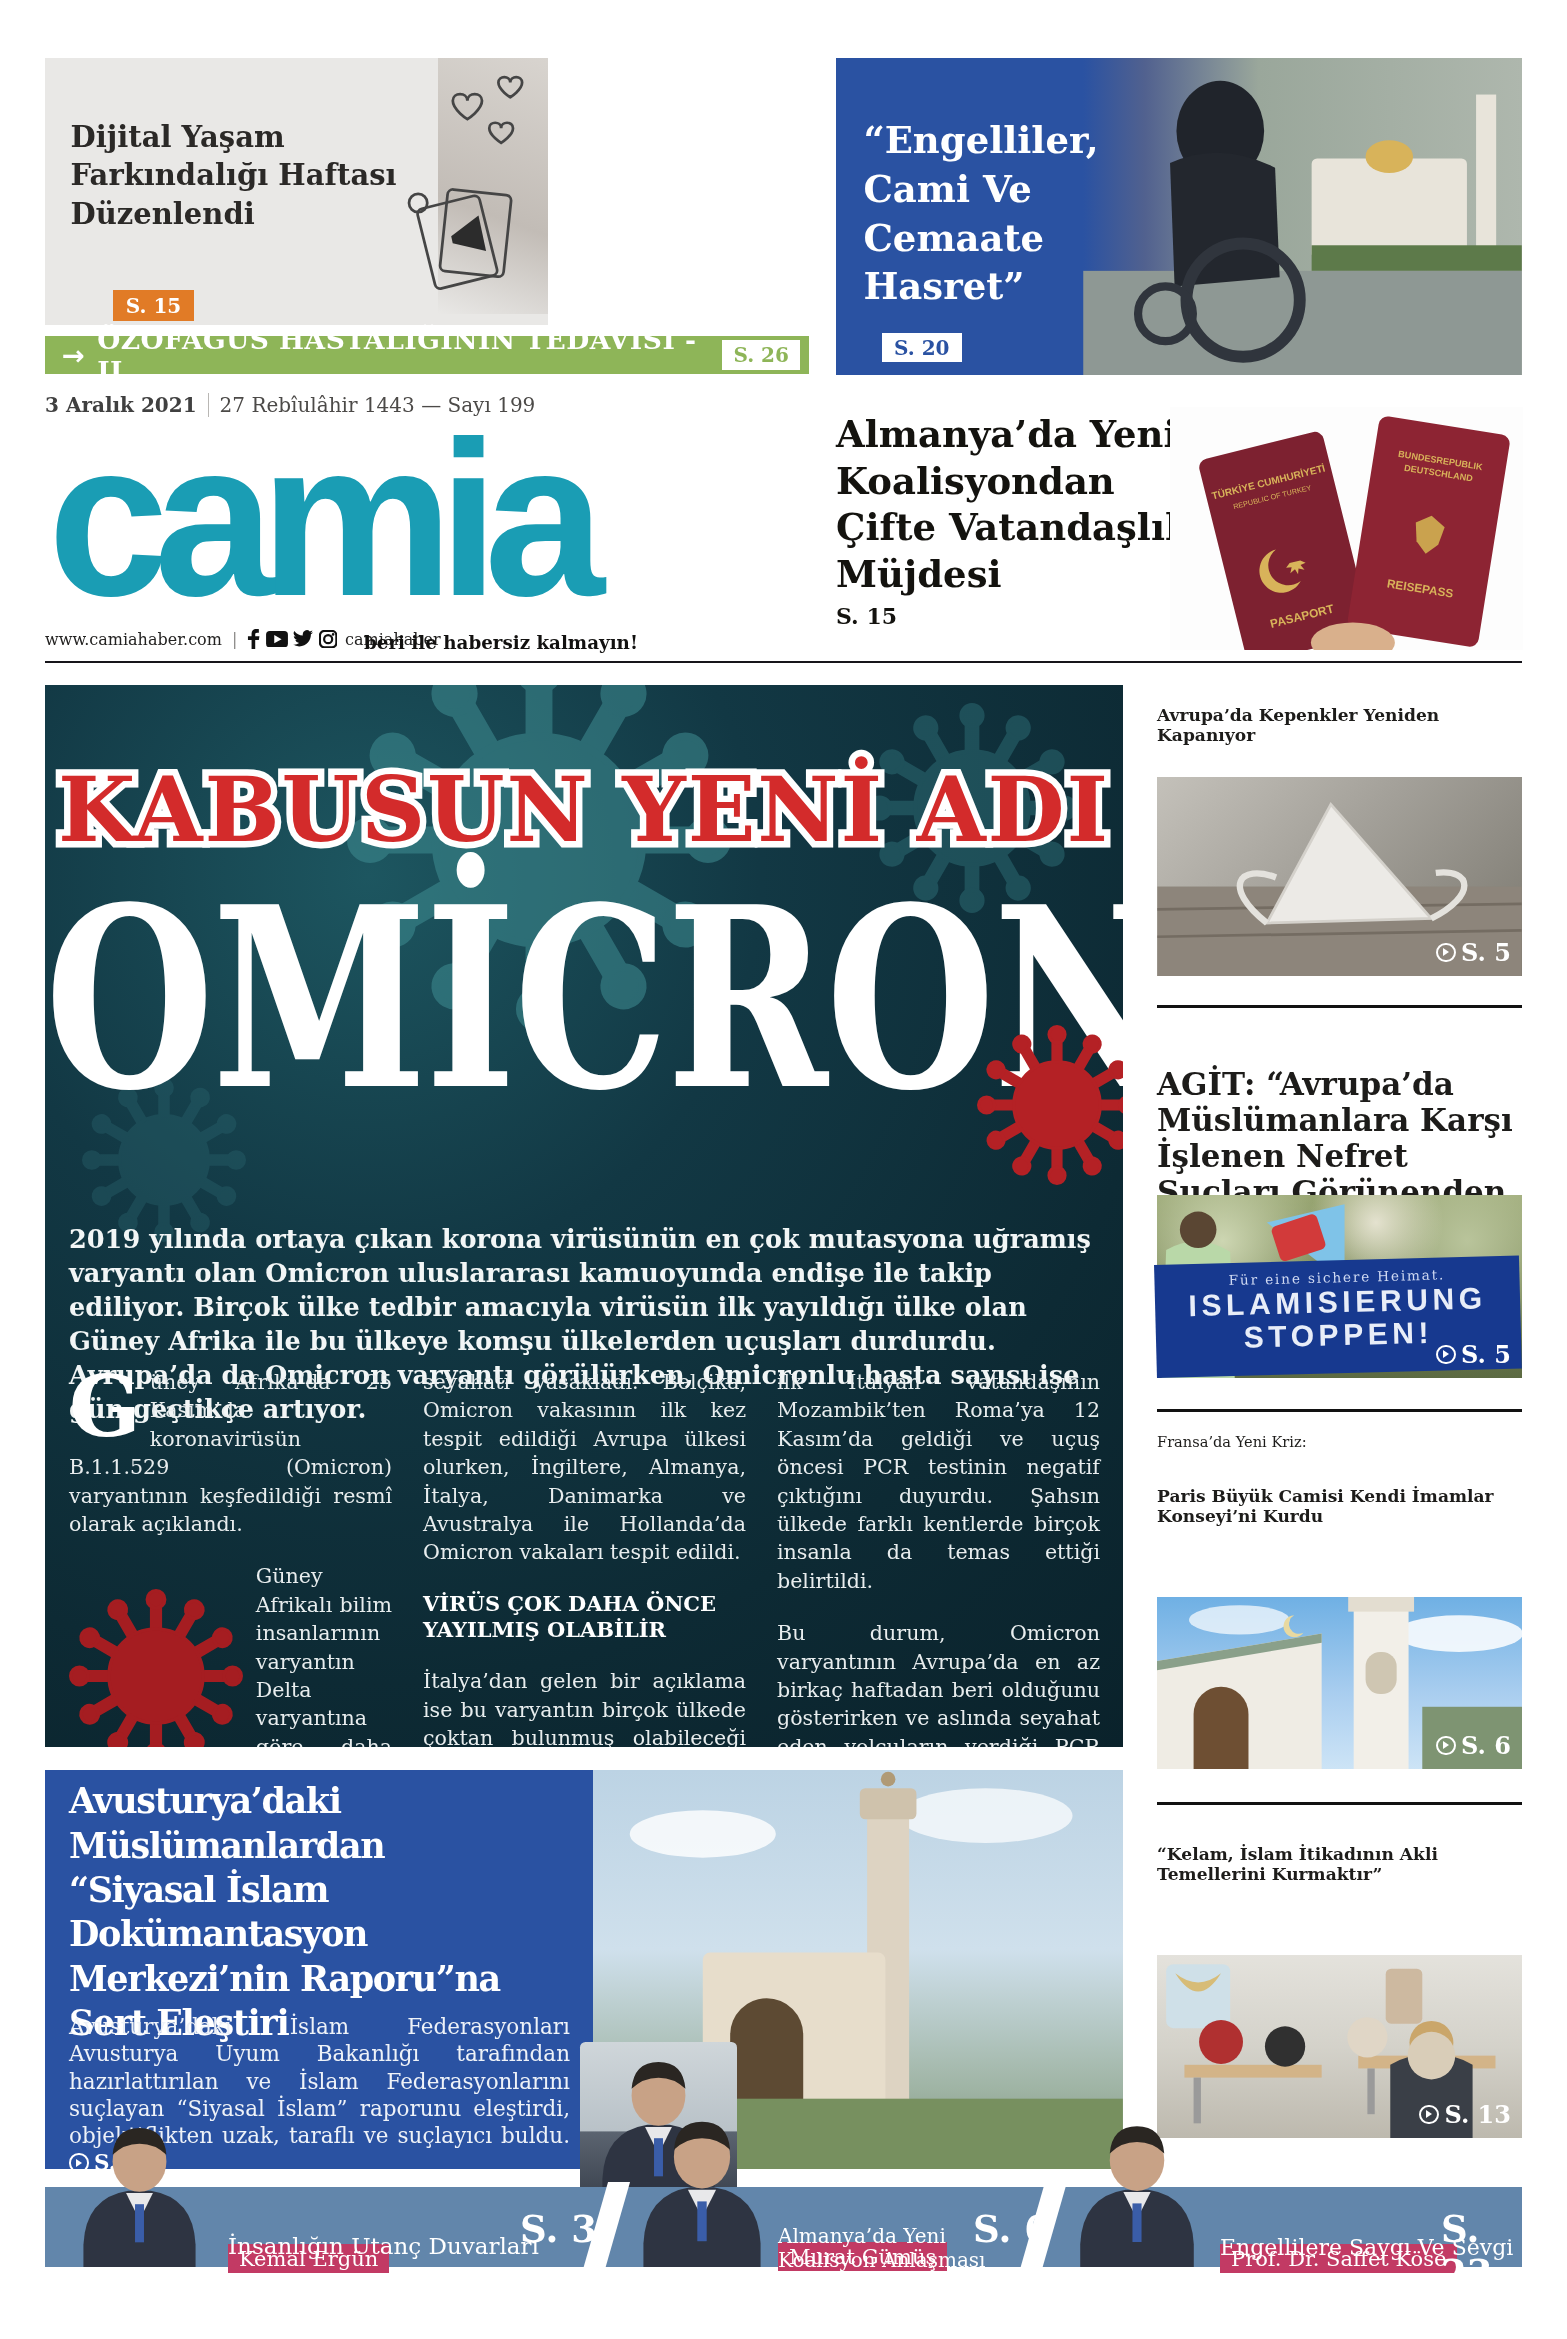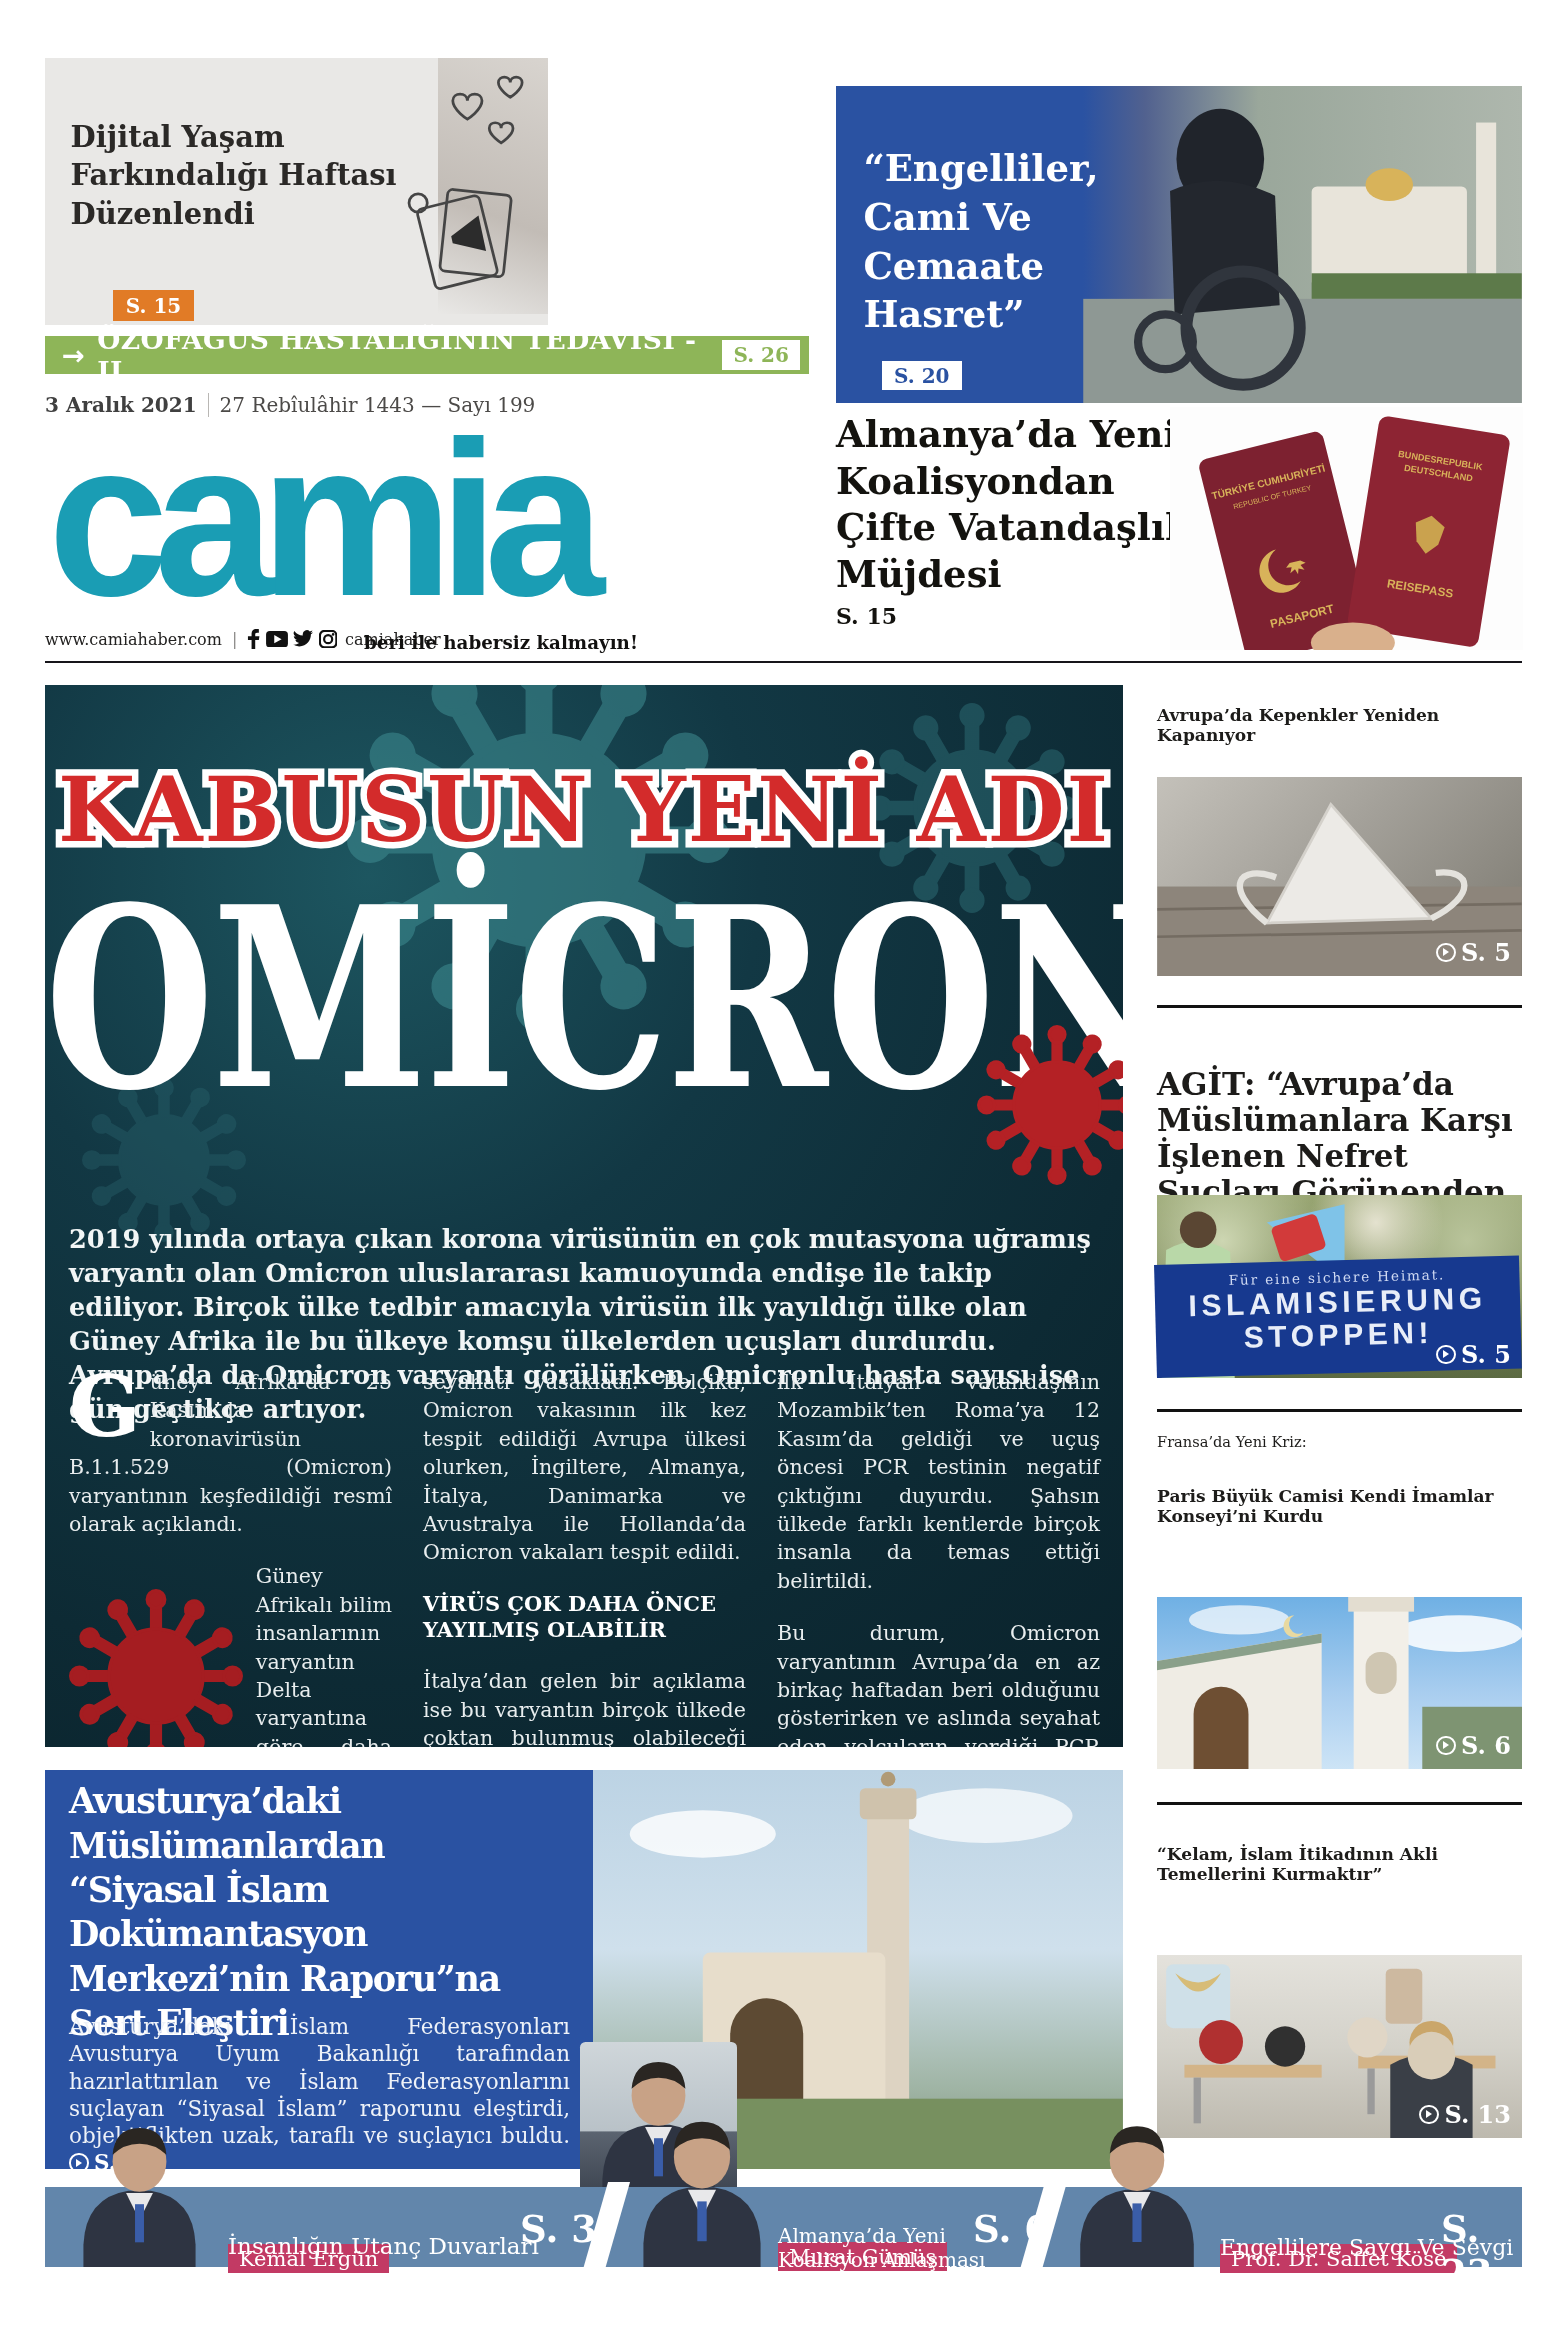--- a/index.html
+++ b/index.html
@@ -18,21 +18,21 @@
   .handblob{position:absolute;right:0;top:0;width:110px;height:256px;
             background:linear-gradient(200deg,#d8d4cf,#c2bcb6 60%,#e9e8e6);}
   
   .green-bar{left:45px;top:336px;width:764px;height:38px;background:#8eb558;
              display:flex;align-items:center;color:#fff;}
   .green-bar .arrow{font-size:27.4px;font-weight:bold;margin:0 12.8px 0 16.4px;font-family:"DejaVu Sans",sans-serif;}
   .green-bar .lbl{font-size:26.5px;font-weight:bold;letter-spacing:0.5px;flex:1;}
   .badge-s26{background:#fff;color:#8eb558;font-size:20px;font-weight:bold;
              padding:2.7px 11px;margin-right:9.1px;}
   
-  .eng-box{left:836px;top:58px;width:685px;height:317px;background:#2a52a2;margin-top:28px;}
+  .eng-box{left:836px;top:58px;width:685px;height:317px;background:#2a52a2;}
   .eng-scene{position:absolute;left:247px;top:0;width:439px;height:317px;
              background:linear-gradient(90deg,#2a52a2 0,#51618f 14%,#9aa79b 40%,#aeb7ad 100%);}
   .eng-box h2{position:absolute;left:27.4px;top:58px;width:274px;margin:0;
               font-size:37px;line-height:1.32;color:#fff;font-weight:bold;}
   .badge-s18{position:absolute;left:46px;bottom:12.8px;background:#fff;color:#2a52a2;
              font-size:20px;font-weight:bold;padding:2.7px 12px;}
   
   .dateline{left:45px;top:393px;font-size:20px;color:#4c4a48;}
   .dateline .d{font-weight:bold;color:#404040;border-right:1.8px solid #b9b7b4;padding-right:11px;margin-right:11px;}
   .masthead{left:48px;top:413px;font-family:"Liberation Sans","DejaVu Sans",sans-serif;

